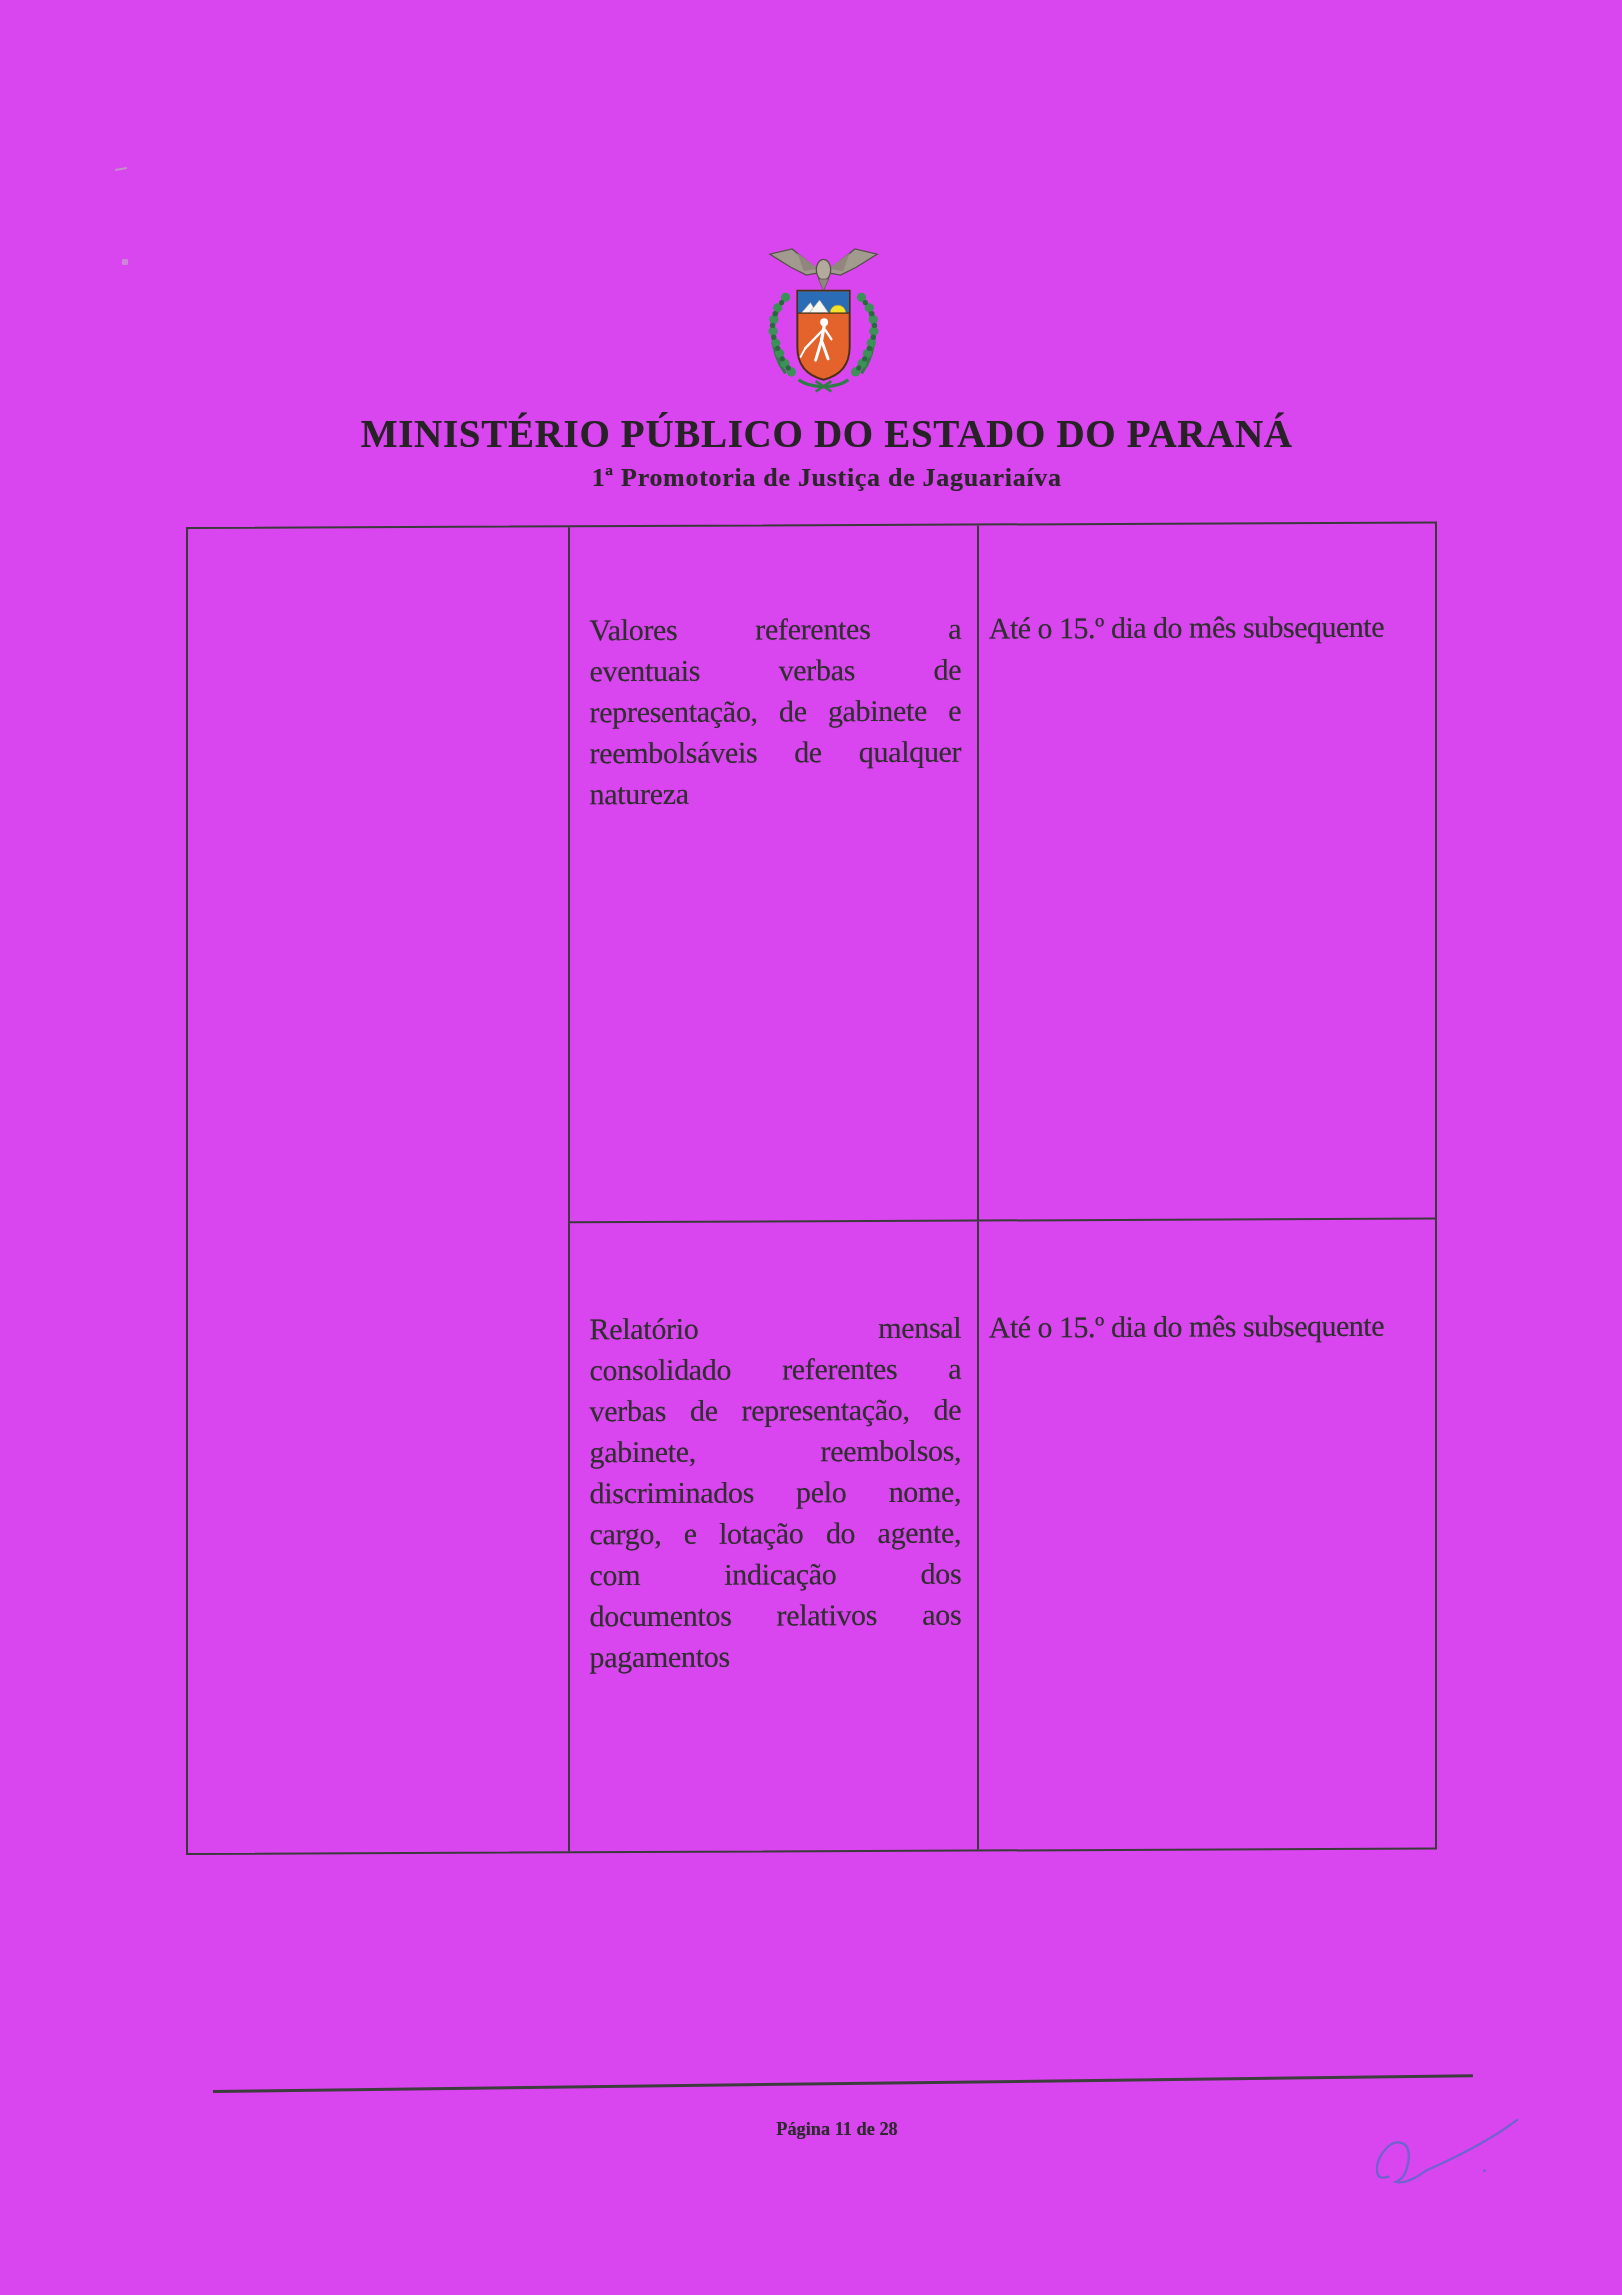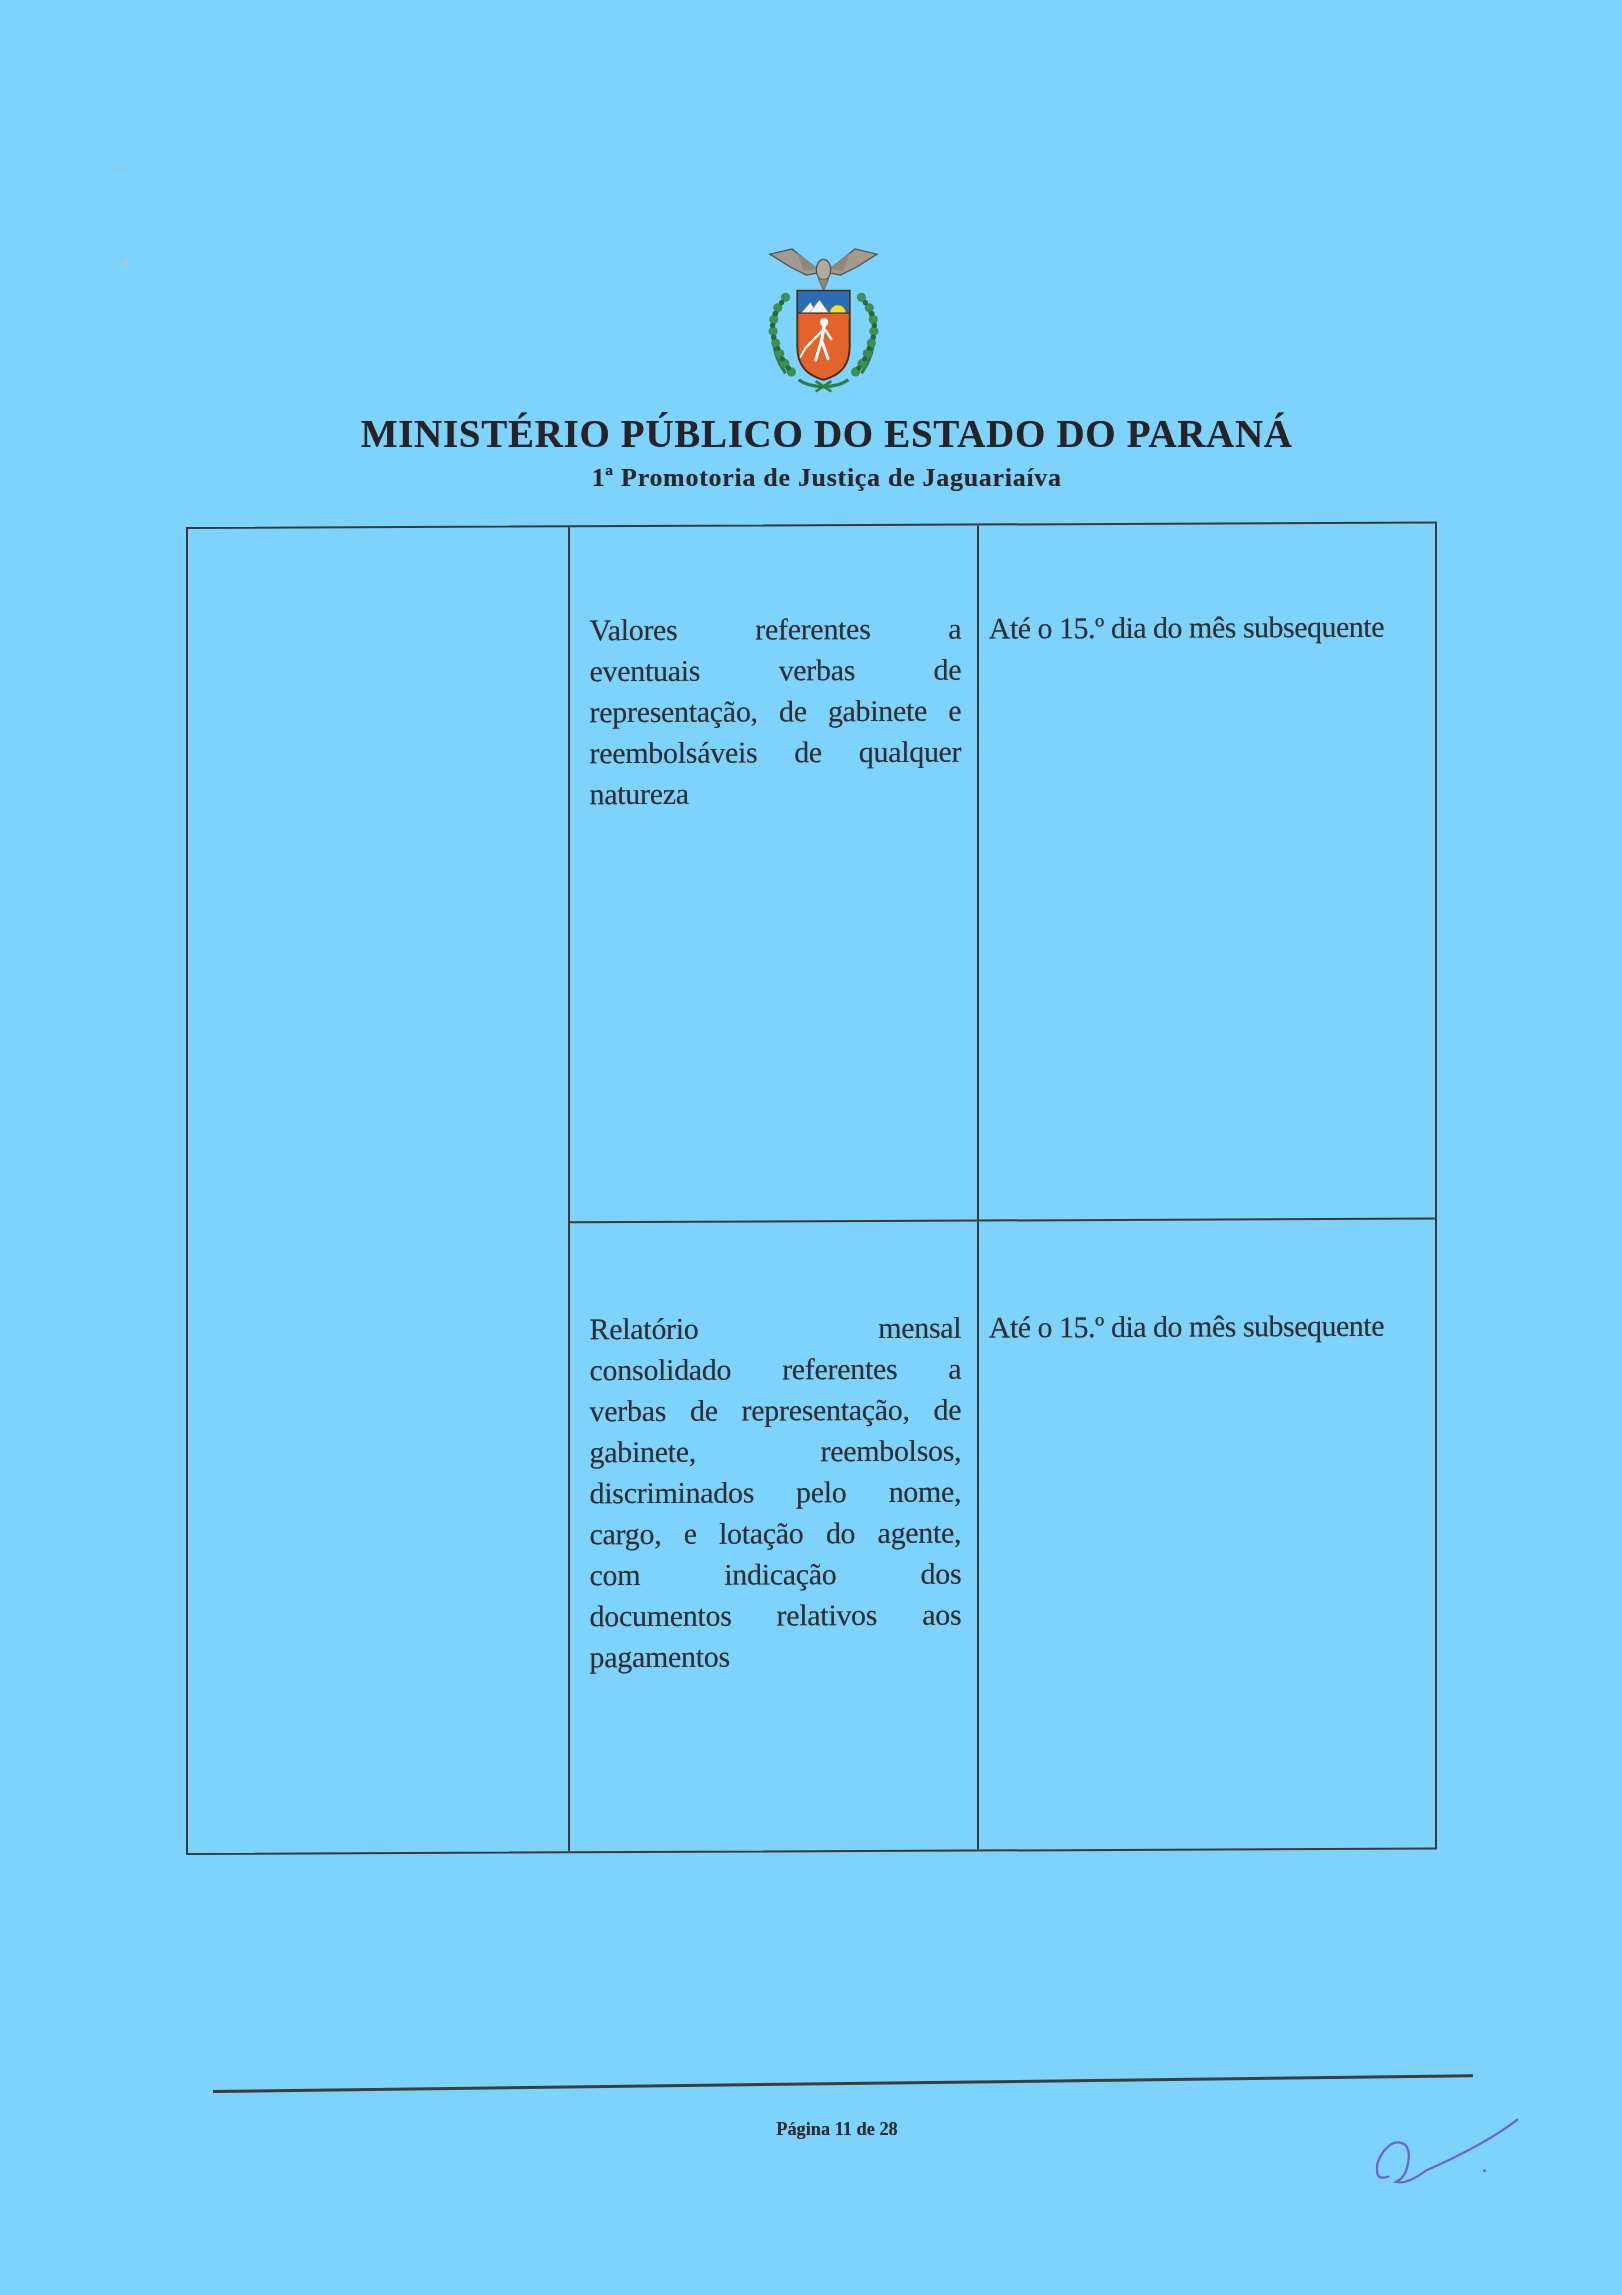--- a/index.html
+++ b/index.html
@@ -1,17 +1,17 @@
 <!DOCTYPE html>
 <html style="font-size:10.5px"><head>
 <meta charset="utf-8">
 <style>
   html,body { margin:0; padding:0; background:#e8e8e8; }
   .page {
-    position:relative; width:1622px; height:2295px; background:#7dd3fc;
+    position:relative; width:1622px; height:2295px; background:#d946ef;
     overflow:hidden; font-family:"Liberation Serif","DejaVu Serif",serif;
     color:#2e2c2e;
   }
   
   .speck1 { position:absolute; left:115px; top:168px; width:11.8px; height:2px;
     background:#b9b9b9; transform:rotate(-10deg); opacity:.65; }
   .speck2 { position:absolute; left:122px; top:259px; width:5.9px; height:5.9px;
     background:#c4c4c4; opacity:.5; border-radius:1.3px; }
 
   

